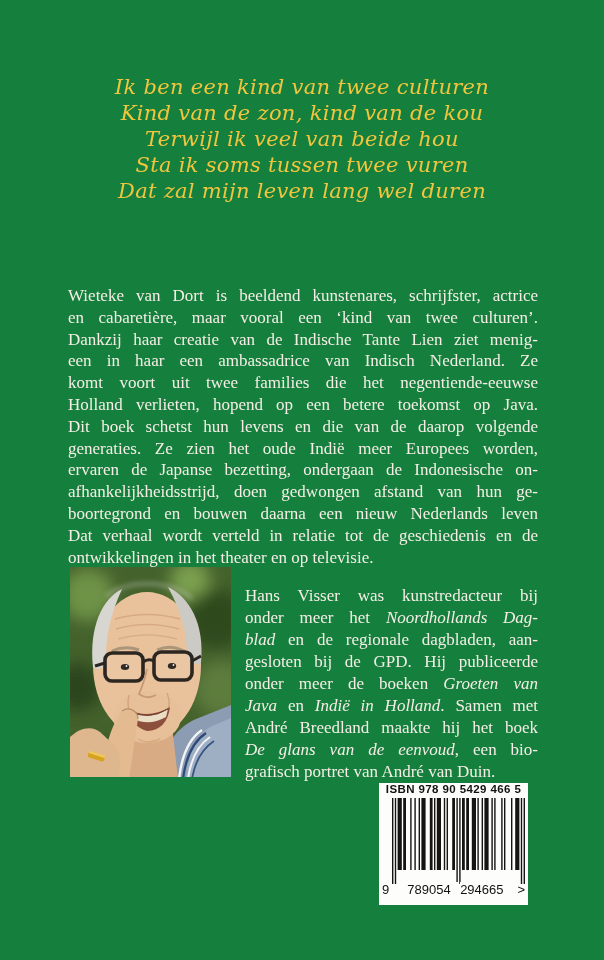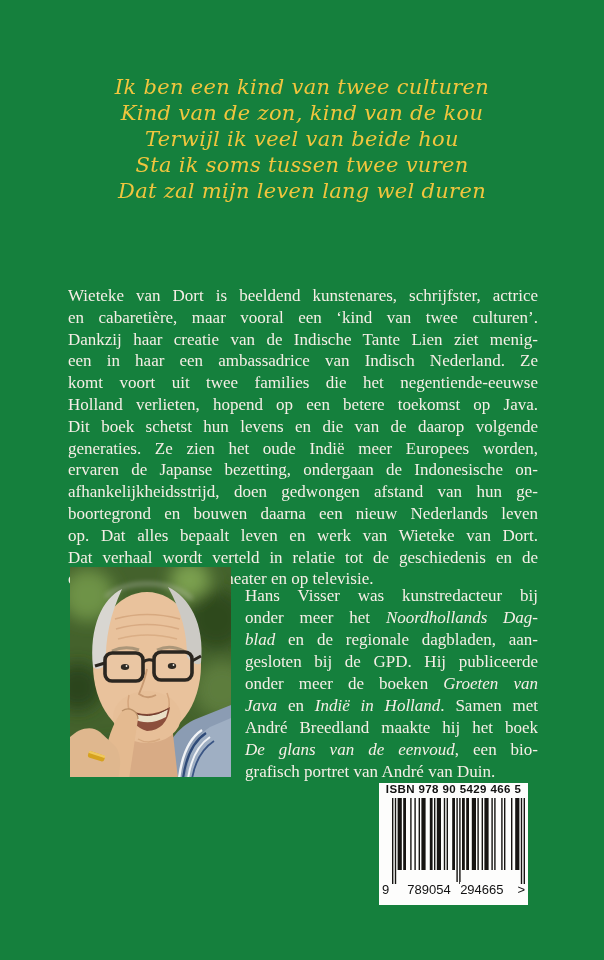--- a/index.html
+++ b/index.html
@@ -87,21 +87,20 @@
       <div class="line">en cabaretière, maar vooral een ‘kind van twee culturen’.</div>
       <div class="line">Dankzij haar creatie van de Indische Tante Lien ziet menig-</div>
       <div class="line">een in haar een ambassadrice van Indisch Nederland. Ze</div>
       <div class="line">komt voort uit twee families die het negentiende-eeuwse</div>
       <div class="line">Holland verlieten, hopend op een betere toekomst op Java.</div>
       <div class="line">Dit boek schetst hun levens en die van de daarop volgende</div>
       <div class="line">generaties. Ze zien het oude Indië meer Europees worden,</div>
       <div class="line">ervaren de Japanse bezetting, ondergaan de Indonesische on-</div>
       <div class="line">afhankelijkheidsstrijd, doen gedwongen afstand van hun ge-</div>
       <div class="line">boortegrond en bouwen daarna een nieuw Nederlands leven</div>
-      <div class="line">op. Dat alles bepaalt leven en werk van Wieteke van Dort.</div>
       <div class="line">Dat verhaal wordt verteld in relatie tot de geschiedenis en de</div>
       <div class="line align-left">ontwikkelingen in het theater en op televisie.</div>
     </div>
 
   <div class="photo">
     <svg viewBox="0 0 161 210" width="161" height="210">
       <defs>
         <filter id="blurBig" x="-50%" y="-50%" width="200%" height="200%">
             <feGaussianBlur stdDeviation="8"></feGaussianBlur>
           </filter>

